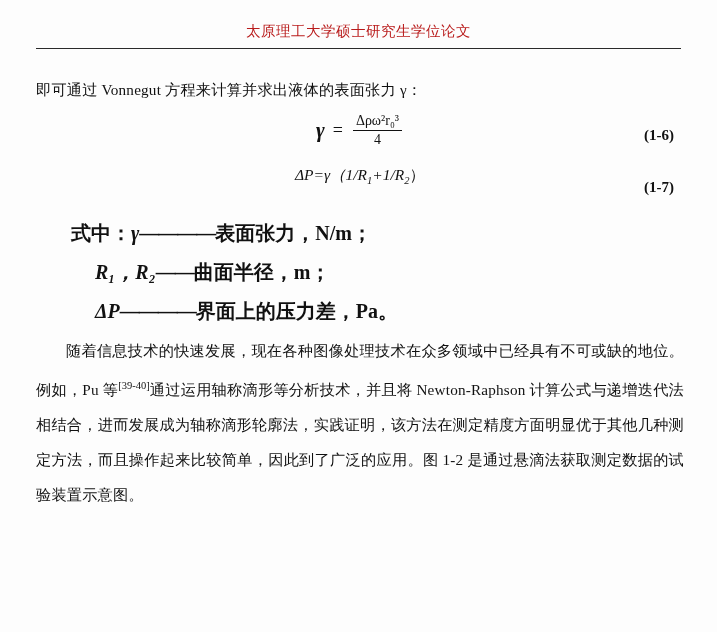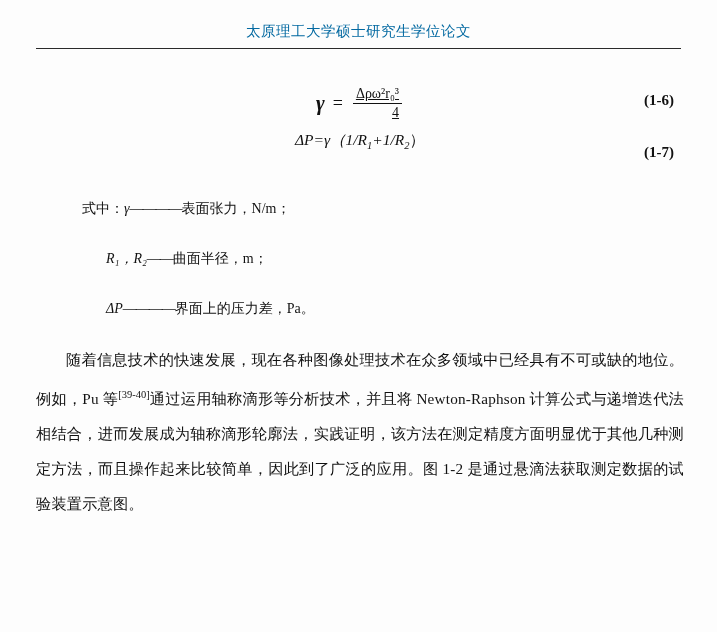--- a/index.html
+++ b/index.html
@@ -17,21 +17,21 @@
     overflow: hidden;
   }
   .header {
     position: absolute;
     left: 36px;
     top: 22px;
     width: 645px;
     text-align: center;
     font-size: 14.5px;
     letter-spacing: 0.5px;
-    color: #0369a1;
+    color: #b91c1c;
   }
   .header-rule {
     position: absolute;
     left: 36px;
     top: 48px;
     width: 645px;
     height: 1px;
     background: #2a2a2a;
   }
   .body-area {
@@ -69,25 +69,24 @@
   .eq-num {
     position: absolute;
     right: 10px;
     top: 14px;
     font-size: 15px;
     font-weight: bold;
   }
   .frac {
     display: inline-block;
     vertical-align: middle;
-    text-align: right;
+    text-align: center;
     font-size: 14px;
     line-height: 1.15;
-    margin: 8px 2px;
-    text-decoration: underline;
+    margin: 0 2px;
   }
   .frac .num {
     display: block;
     padding: 0 3px 1px 3px;
     border-bottom: 1.3px solid #111;
   }
   .frac .den {
     display: block;
     padding: 1px 3px 0 3px;
   }
@@ -114,42 +113,44 @@
   .eq-inline {
     font-size: 15.5px;
   }
   .subhead {
     font-size: 15.2px;
     line-height: 34px;
     text-indent: 30px;
     margin: 0;
   }
   .def-line {
-    font-size: 14px;
+    font-size: 20px;
     line-height: 34px;
-    margin: 16px;
+    margin: 5px;
     padding-left: 54px;
+    font-weight: bold;
   }
   .def-line.first {
     padding-left: 30px;
   }
   .dash {
     letter-spacing: -1px;
   }
 </style>
 </head>
 <body>
 
 <div class="page">
 
   <div class="header">太原理工大学硕士研究生学位论文</div>
   <div class="header-rule"></div>
 
   <div class="body-area">
 
+    <p class="para">即可通过 Vonnegut 方程来计算并求出液体的表面张力 γ：</p>
 
     <div class="eq-row">
       <div class="eq-center">
         <span class="gamma-big">γ</span>
         <span class="eqsign">=</span>
         <span class="frac">
           <span class="num">Δρω²r₀³</span>
           <span class="den">4</span>
         </span>
       </div>

